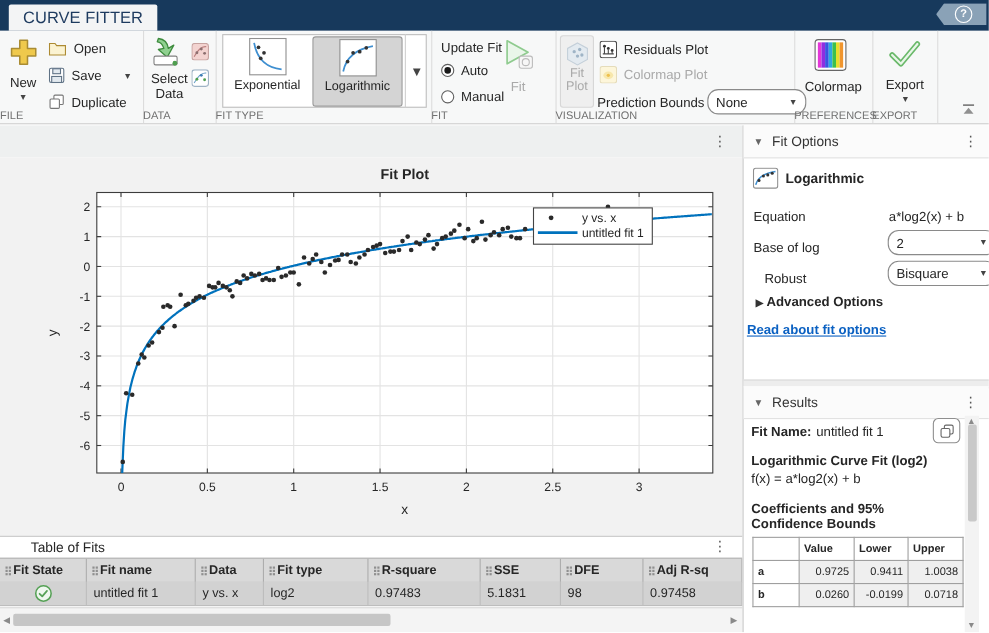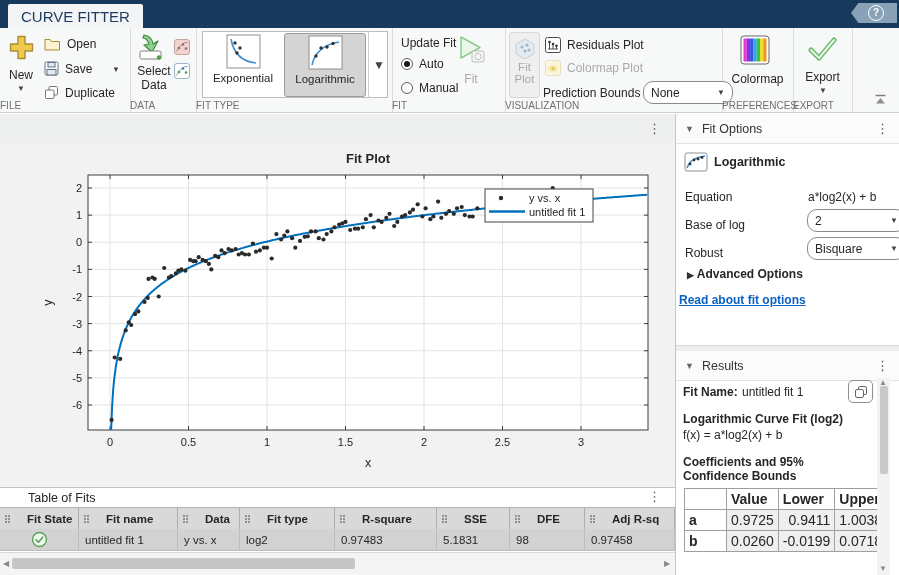--- a/index.html
+++ b/index.html
@@ -43,41 +43,41 @@
           border-bottom:none;display:flex;align-items:center;padding:0 6px 0 8px;font-size:12px;gap:6px}
   .closex{color:#555;font-size:12px;margin-left:auto}
   .tgrip{left:3px;top:127px;width:7px;height:2px;background:#b5b5b5;box-shadow:0 4px 0 #b5b5b5,0 8px 0 #b5b5b5}
   .dots{font-size:13px;color:#555;letter-spacing:0;line-height:13px}
   .plotpanel{left:0;top:143px;width:675px;height:344px;background:#f2f2f2}
 
   
   .tofpanel{left:0;top:487px;width:675px;height:73px;background:#fff;border-top:1px solid #c3c3c3}
   .toftitle{position:absolute;left:28px;top:3px;font-size:12.5px;color:#262626}
   .tof-h{position:absolute;left:0;top:19px;display:flex;background:#d9d9d9;border-top:1px solid #b4b4b4;border-bottom:1px solid #b4b4b4;height:21px}
-  .tof-hc{box-sizing:border-box;border-right:1px solid #adadad;display:flex;align-items:center;padding-left:5px;font-weight:bold;font-size:11.5px;gap:20px}
+  .tof-hc{box-sizing:border-box;border-right:1px solid #adadad;display:flex;align-items:center;padding-left:5px;font-weight:bold;font-size:11.5px;gap:5px}
   .tof-r{position:absolute;left:0;top:41px;display:flex;background:#d2d2d2;border-bottom:1px solid #bdbdbd;height:21px}
   .tof-c{box-sizing:border-box;border-right:1px solid #bdbdbd;display:flex;align-items:center;padding-left:6px;font-size:11.5px}
   .grip{width:2px;height:2px;background:#8f8f8f;box-shadow:0 3px 0 #8f8f8f,0 6px 0 #8f8f8f,3px 0 0 #8f8f8f,3px 3px 0 #8f8f8f,3px 6px 0 #8f8f8f;margin-bottom:6px}
   .hscroll{left:0;top:552px;width:675px;height:23px;background:#f4f4f4;border-top:1px solid #d9d9d9}
   .hthumb{position:absolute;left:12px;top:5px;width:343px;height:11px;background:#c6c6c6;border-radius:2px}
   .harrow{position:absolute;top:6px;font-size:8px;color:#8a8a8a}
 
   
   .rpanel{left:675px;top:114px;width:224px;height:461px;background:#fff;border-left:1px solid #c5c5c5}
   .phead{position:absolute;left:0;width:223px;height:29px;background:#fbfbfb;border-bottom:1px solid #e2e2e2;
          display:flex;align-items:center;font-size:12.5px;color:#333}
   .ptri{margin:0 8px 0 9px;font-size:9px;color:#666}
   .pdots{margin-left:auto;margin-right:10px}
   .lbl{position:absolute;font-size:12px;color:#262626;white-space:nowrap}
   .bold{font-weight:bold}
   .linkread{position:absolute;font-size:12px;font-weight:bold;color:#0b61c2;text-decoration:underline;white-space:nowrap}
   .sepband{position:absolute;left:0;width:223px;height:6px;background:#ededed;border-top:1px solid #d9d9d9;border-bottom:1px solid #d9d9d9}
   .copybtn{position:absolute;width:23px;height:21px;border:1px solid #8f8f8f;border-radius:5px;background:#fff;
            display:flex;align-items:center;justify-content:center}
-  .rtable{position:absolute;border-collapse:collapse;font-size:14px}
+  .rtable{position:absolute;border-collapse:collapse;font-size:10px}
   .rtable td,.rtable th{border:1px solid #9f9f9f;height:21px;padding:0 4px;box-sizing:border-box}
   .rtable th{background:#fff;font-weight:bold;text-align:left;min-width:42px}
   .rtable td.val{background:#efefef;text-align:right}
   .rtable td.rowlab{background:#fff;font-weight:bold}
   .vscroll{left:877px;top:378px;width:13px;height:197px;background:#f3f3f3}
   .vthumb{position:absolute;left:2.5px;top:8px;width:8px;height:88px;background:#c9c9c9;border-radius:2px}
   .varrow{position:absolute;left:2px;font-size:8px;color:#8a8a8a}
 
   svg text.tick{font:11px "Liberation Sans",sans-serif;fill:#262626}
   svg text.ctitle{font:bold 13px "Liberation Sans",sans-serif;fill:#262626;text-anchor:middle}
@@ -560,21 +560,21 @@
 
     <div class="lbl" style="left:9px;top:76px">Equation</div>
     <div class="lbl" style="left:132px;top:76px">a*log2(x) + b</div>
 
     <div class="lbl" style="left:9px;top:104px">Base of log</div>
     <div class="dd" style="left:131px;top:95px;width:83px">
       <span>2</span>
         <span class="ddarrow">▼</span>
     </div>
 
-    <div class="lbl" style="left:9px;top:132px">Robust</div>
+    <div class="lbl" style="left:19px;top:132px">Robust</div>
     <div class="dd" style="left:131px;top:123px;width:83px">
       <span>Bisquare</span>
         <span class="ddarrow">▼</span>
     </div>
 
     <div class="lbl bold" style="left:11px;top:153px">
       <span style="font-size:9px;color:#333">▶</span>
       <span>Advanced Options</span>
     </div>
     <div class="linkread" style="left:3px;top:179px">Read about fit options</div>

